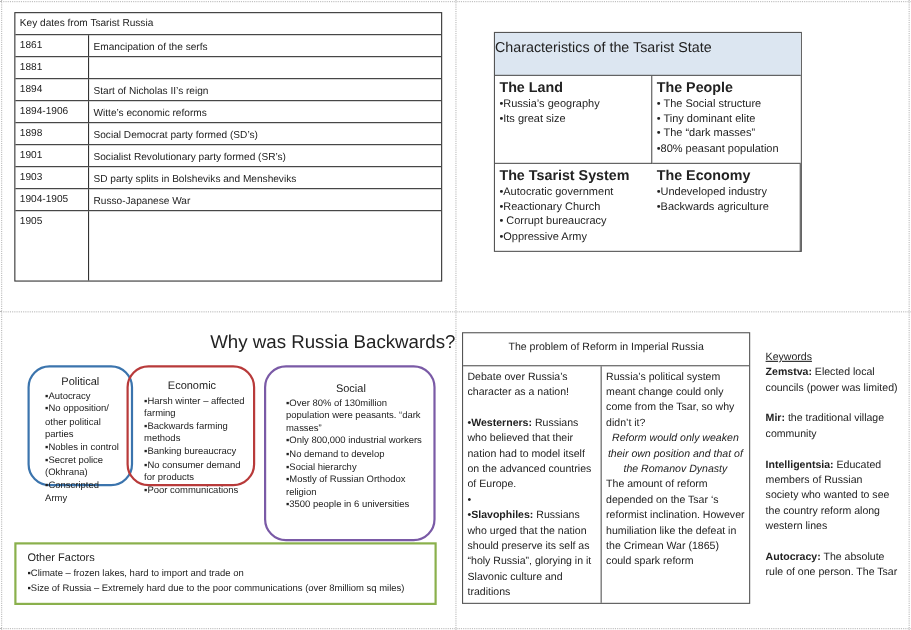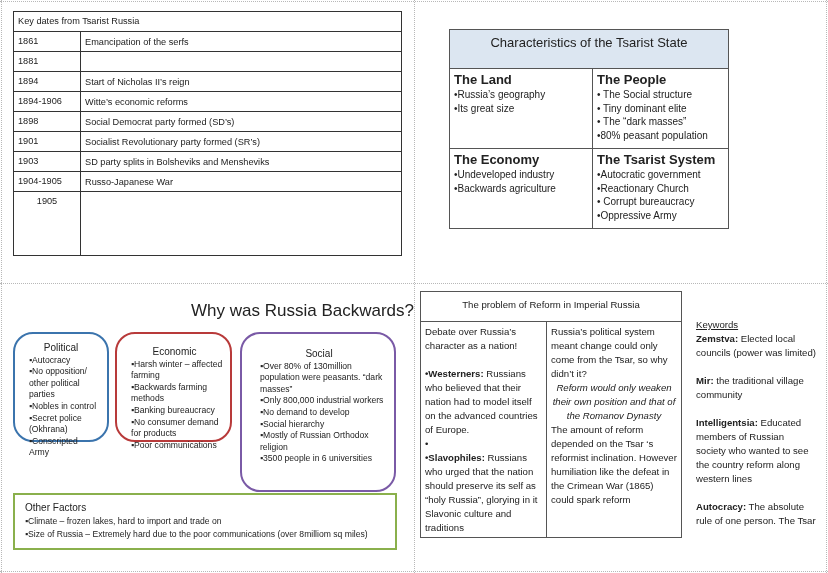--- a/index.html
+++ b/index.html
@@ -8,51 +8,51 @@
 
   
   .guide-v { position: absolute; border-left: 1px dotted #b8b8b8; }
   .guide-h { position: absolute; border-top: 1px dotted #b8b8b8; }
 
   
   .dates { position: absolute; left: 13px; top: 11px; width: 389px; height: 245px;
            border: 1px solid #333; border-collapse: collapse; font-size: 9.2px; }
   .dates .hdr { height: 20px; border-bottom: 1px solid #333; padding: 4px 4px; }
   .dates .row { display: flex; border-bottom: 1px solid #333; height: 20px; }
-  .dates .row:last-child { border-bottom: none; height: 63px; text-align: center; }
+  .dates .row:last-child { border-bottom: none; height: 63px; }
   .dates .c1 { width: 67px; border-right: 1px solid #333; padding: 4px 4px; flex: none; }
   .dates .c2 { flex: 1; padding: 4px 4px; line-height: 13px; }
 
   
   .chars { position: absolute; left: 449px; top: 29px; width: 280px; height: 200px;
            border: 1px solid #555; }
   .chars .title { height: 39px; background: #dce6f1; border-bottom: 1px solid #555;
-                  text-align: center; font-size: 13px; padding-top: 5px; }
+                  font-size: 13px; padding-top: 5px; }
   .chars .grid { display: grid; grid-template-columns: 143px 1fr; grid-template-rows: 80px 1fr; height: 160px; }
   .chars .cell { padding: 3px 4px; }
   .chars .cell.l { border-right: 1px solid #555; }
   .chars .cell.top { border-bottom: 1px solid #555; }
   .chars h3 { font-size: 13px; font-weight: bold; margin-bottom: 1px; }
   .chars .it { font-size: 10px; line-height: 13.6px; }
 
   
   .why-title { position: absolute; left: 0; width: 414px; top: 301px; text-align: right; font-size: 17px; }
   .rbox { position: absolute; border-radius: 20px; border: 2px solid; font-size: 8.6px; line-height: 11.6px; }
   .rbox .bt { text-align: center; font-size: 10px; margin-bottom: 1px; }
   .rbox .it::before { content: "\25AA"; }
-  .pol { left: 13px; top: 332px; width: 96px; height: 110px; border-color: #3b74ad; padding: 8px 8px 4px 14px; }
+  .pol { left: 25px; top: 332px; width: 96px; height: 110px; border-color: #3b74ad; padding: 8px 8px 4px 14px; }
   .pol .bt { margin-left: -6px; }
   .eco { left: 115px; top: 332px; width: 117px; height: 110px; border-color: #b83a3a; padding: 12px 6px 4px 14px; }
   .soc { left: 240px; top: 332px; width: 156px; height: 160px; border-color: #7a5aa6; padding: 14px 10px 4px 18px; }
   .eco .bt, .soc .bt { margin-left: -6px; }
   .oth { left: 13px; top: 493px; width: 384px; height: 57px; border-color: #8ab04c; border-radius: 0; padding: 6px 10px; font-size: 8.6px; line-height: 13px; }
   .oth .bt { text-align: left; font-size: 10px; }
 
   
-  .reform { position: absolute; left: 420px; top: 291px; width: 262px; height: 247px; border: 1px solid #555; font-size: 9.6px; line-height: 14px; }
+  .reform { position: absolute; left: 420px; top: 302px; width: 262px; height: 247px; border: 1px solid #555; font-size: 9.6px; line-height: 14px; }
   .reform .title { height: 30px; border-bottom: 1px solid #555; text-align: center; padding-top: 6px; font-size: 9.6px; }
   .reform .cols { display: flex; height: 215px; }
   .reform .col { padding: 3px 4px; }
   .reform .col.l { width: 126px; border-right: 1px solid #555; }
   .reform .col.r { flex: 1; }
   .reform b { font-weight: bold; }
   .reform .ital { font-style: italic; text-align: center; }
   .reform .gap { height: 14px; }
 
   
@@ -117,31 +117,31 @@
       <div class="it">•Russia’s geography</div>
       <div class="it">•Its great size</div>
     </div>
     <div class="cell top">
       <h3>The People</h3>
       <div class="it">• The Social structure</div>
       <div class="it">• Tiny dominant elite</div>
       <div class="it">• The “dark masses”</div>
       <div class="it">•80% peasant population</div>
     </div>
-    <div class="cell l">
-      <h3>The Economy</h3>
-      <div class="it">•Undeveloped industry</div>
-      <div class="it">•Backwards agriculture</div>
-    </div>
     <div class="cell">
       <h3>The Tsarist System</h3>
       <div class="it">•Autocratic government</div>
       <div class="it">•Reactionary Church</div>
       <div class="it">• Corrupt bureaucracy</div>
       <div class="it">•Oppressive Army</div>
+    </div>
+    <div class="cell l">
+      <h3>The Economy</h3>
+      <div class="it">•Undeveloped industry</div>
+      <div class="it">•Backwards agriculture</div>
     </div>
   </div>
 </div>
 
 <div class="why-title">Why was Russia Backwards?</div>
 
 <div class="rbox pol">
   <div class="bt">Political</div>
   <div class="it">Autocracy</div>
   <div class="it">No opposition/ other political parties</div>

